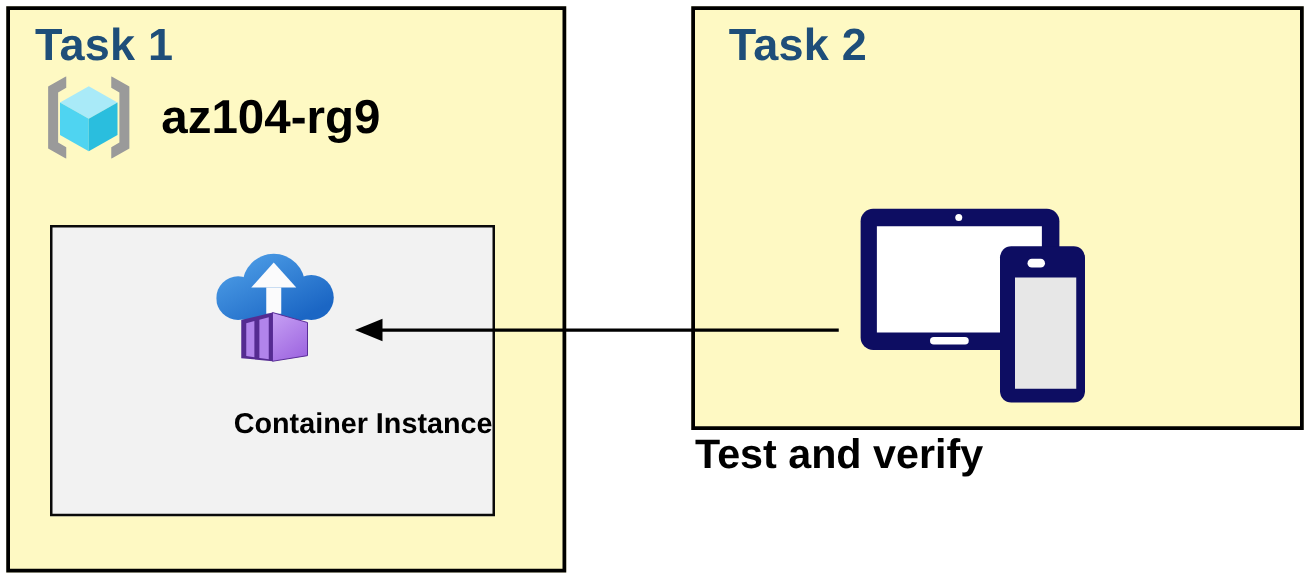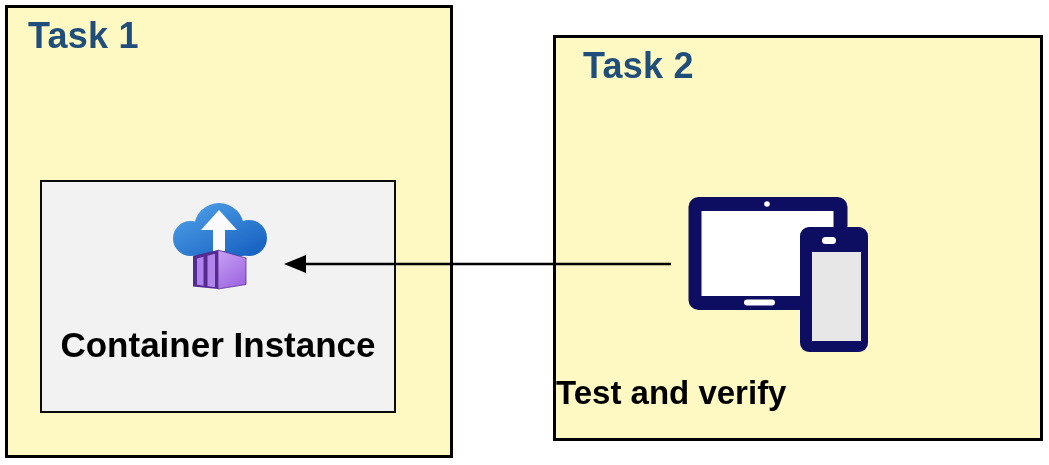--- a/index.html
+++ b/index.html
@@ -4,55 +4,65 @@
 <style>
   html,body { margin:0; padding:0; background:#fff; }
   .canvas {
     position:relative; width:1049px; height:465px; background:#ffffff;
     font-family:"Liberation Sans","DejaVu Sans",sans-serif; overflow:hidden;
   }
   .task-box {
     position:absolute; background:#fef9c3; border:3px solid #000000; box-sizing:border-box;
   }
   .task1 { left:5px; top:5px; width:448px; height:453px; }
-  .task2 { left:553px; top:5px; width:490px; height:406px;margin-top:30px; }
+  .task2 { left:553px; top:5px; width:490px; height:339px; }
   .task-title {
     position:absolute; top:7px; font-size:36px; font-weight:bold; color:#1E4E79;
     letter-spacing:0.2px; white-space:nowrap;
   }
   .task1 .task-title { left:20px; }
   .task2 .task-title { left:27px; }
   .rg-row {
     position:absolute; left:25px; top:53px; display:flex; align-items:center; gap:20px;
   }
   .rg-label { font-size:38px; font-weight:bold; color:#000; white-space:nowrap; }
   .ci-box {
     position:absolute; left:32px; top:172px; width:356px; height:233px;
     background:#F2F2F2; border:2px solid #0a0a0a; box-sizing:border-box;
   }
   .ci-icon { position:absolute; left:131px; top:19px; }
   .ci-label {
-    position:absolute; left:0; right:0; top:143px; text-align:center;
-    font-size:35px; font-weight:bold; color:#000; white-space:nowrap;
+    position:absolute; left:0; right:0; top:143px; text-align:right;
+    font-size:23px; font-weight:bold; color:#000; white-space:nowrap;
   }
   .devices { position:absolute; left:132px; top:158px; }
   .t2-label {
     position:absolute; left:0; right:0; top:336px; text-align:left;
     font-size:33px; font-weight:bold; color:#000; white-space:nowrap;
   }
   .arrow-svg { position:absolute; left:278px; top:250px; z-index:5; }
 </style>
 </head>
 <body>
 
 <div class="canvas">
 
   <div class="task-box task1">
     <div class="task-title">Task 1</div>
 
+    <div class="rg-row">
+      <svg width="76" height="66" viewBox="0 0 76 66">
+        <path d="M20,0 L5.5,8.2 L5.5,57.8 L20,66 L20,56.8 L13.5,53 L13.5,13 L20,9.2 Z" fill="#9A9A9A"></path>
+        <path d="M56,0 L70.5,8.2 L70.5,57.8 L56,66 L56,56.8 L62.5,53 L62.5,13 L56,9.2 Z" fill="#9A9A9A"></path>
+        <polygon points="38,8 61,21 38,34 15,21" fill="#A9EAF8"></polygon>
+        <polygon points="15,21 38,34 38,60 15,47" fill="#4FD4F1"></polygon>
+        <polygon points="61,21 38,34 38,60 61,47" fill="#2ABEDE"></polygon>
+      </svg>
+      <span class="rg-label">az104-rg9</span>
+    </div>
 
     <div class="ci-box">
       <svg class="ci-icon" width="95" height="92" viewBox="0 0 95 92">
         <defs>
           <linearGradient id="cg" gradientUnits="userSpaceOnUse" x1="30" y1="0" x2="60" y2="58">
             <stop offset="0" stop-color="#4B9BE5"></stop>
             <stop offset="1" stop-color="#1B66C4"></stop>
           </linearGradient>
           <linearGradient id="pg" gradientUnits="userSpaceOnUse" x1="45" y1="49" x2="73" y2="88">
             <stop offset="0" stop-color="#C7A1F4"></stop>

